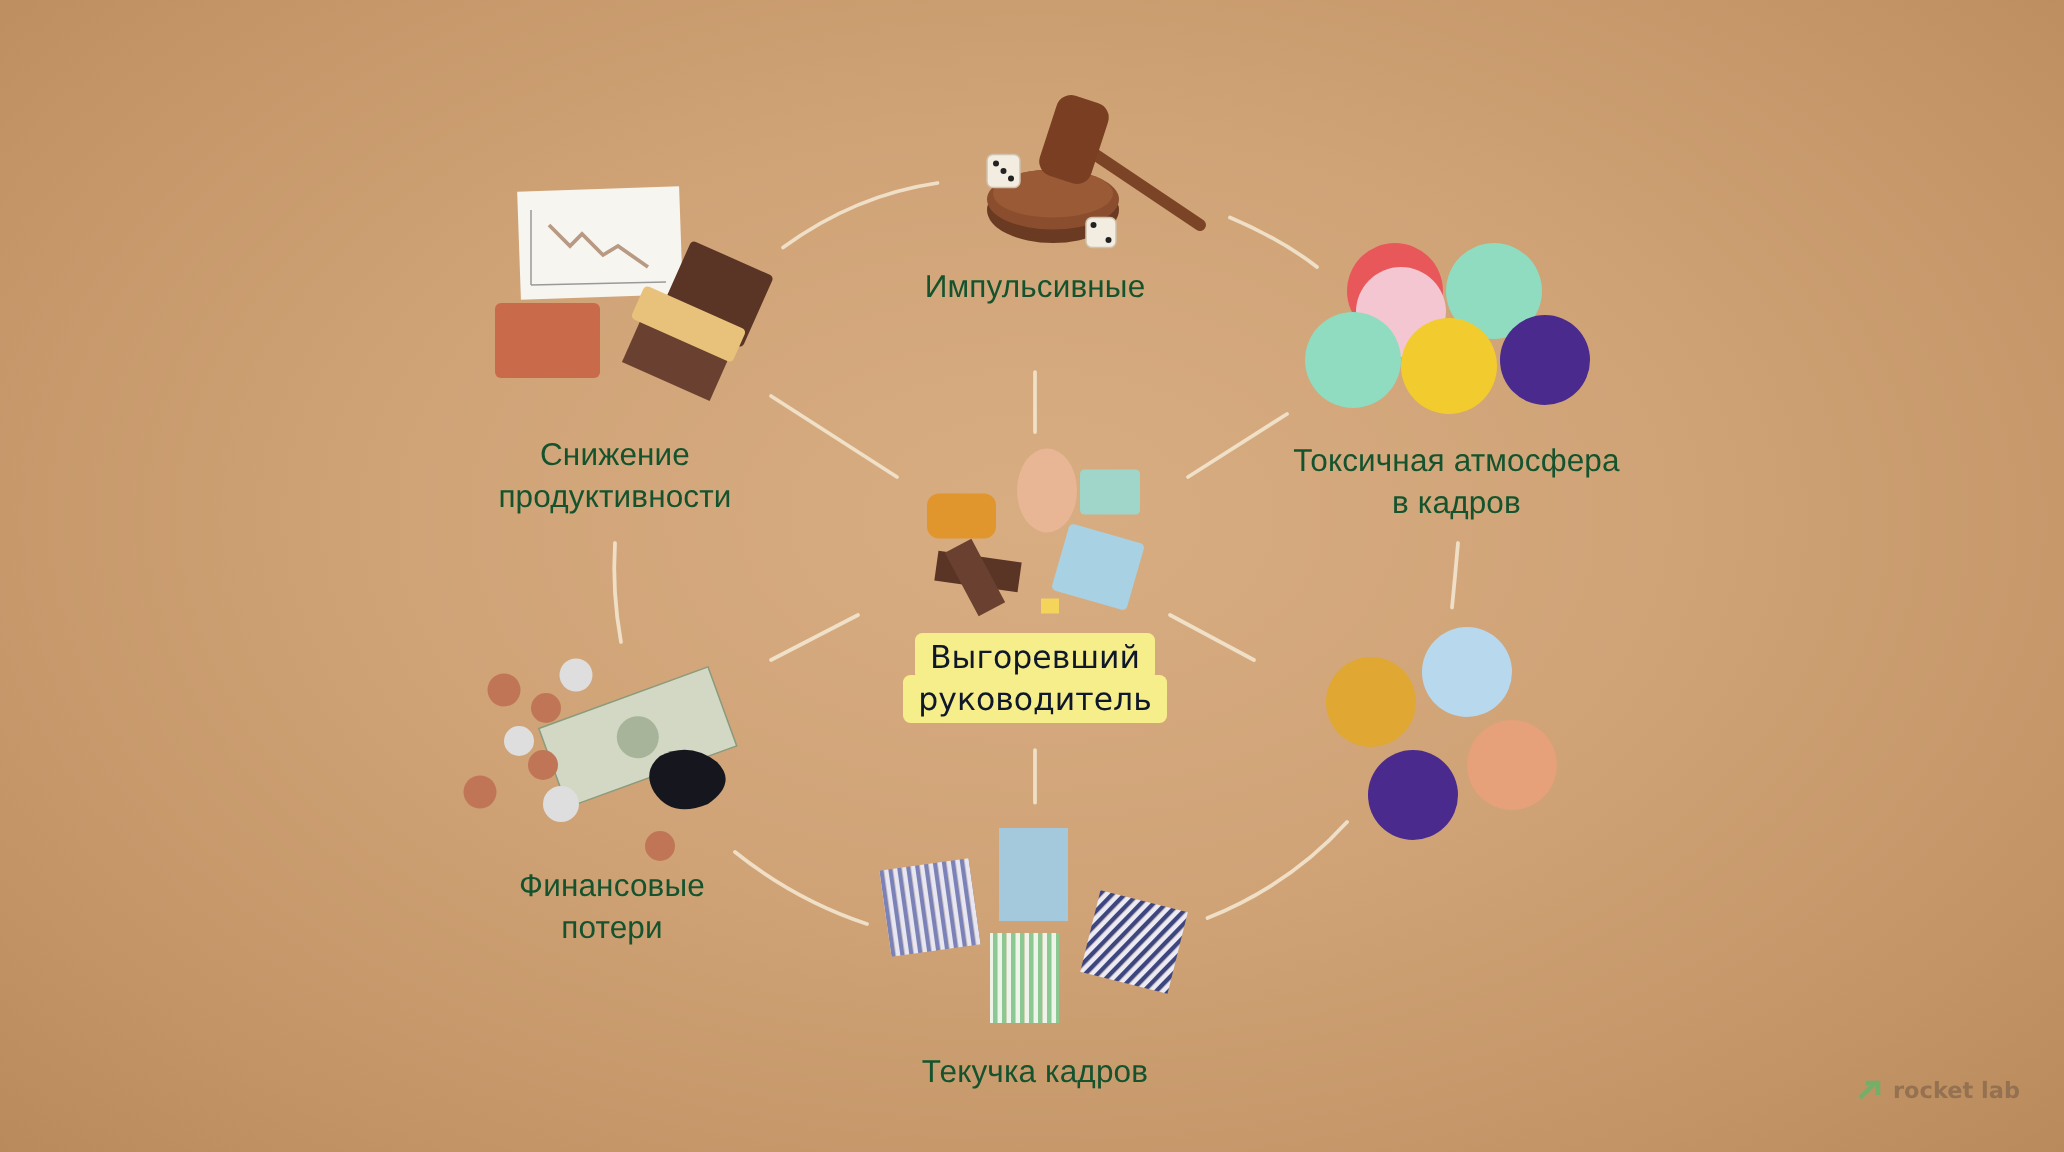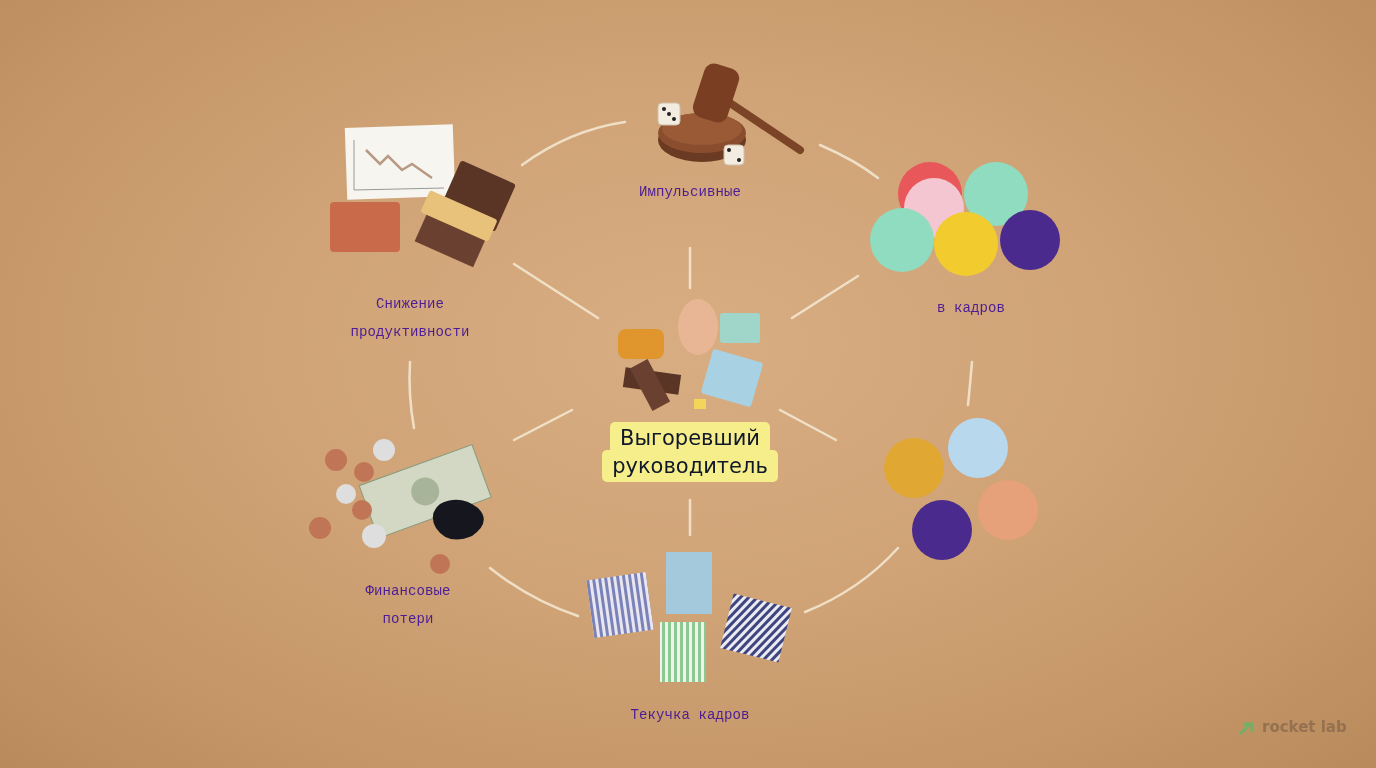--- a/index.html
+++ b/index.html
@@ -4,36 +4,36 @@
 <style>
   html, body { margin:0; padding:0; }
   body {
     width:1376px; height:768px; overflow:hidden; position:relative;
     background: radial-gradient(ellipse at 50% 45%, #d8ad82 0%, #cfa376 45%, #c39466 80%, #b98a5c 100%);
     font-family: "DejaVu Sans", "Liberation Sans", sans-serif;
   }
   .canvas { position:absolute; inset:0; }
   svg.connectors { position:absolute; left:0; top:0; }
   .label {
-    position:absolute; text-align:center; color:#4c1d95;
-    font-size:14px; line-height:28px; letter-spacing:0.1px;
-    font-family: Liberation Mono, monospace;
+    position:absolute; text-align:center; color:#14532d;
+    font-size:21px; line-height:28px; letter-spacing:0.1px;
+    font-family: Liberation Sans, sans-serif;
   }
   .label span { display:block; }
   .center-label {
     position:absolute; left:596px; top:424px; width:188px; text-align:center;
     font-size:21px; line-height:28px; color:#0f172a;
   }
   .center-label .hl {
     display:inline-block; background:#f6ee8a; padding:0 8px; border-radius:3px;
     box-shadow: 0 0 0 2px #f6ee8a;
   }
   .obj { position:absolute; }
   .logo {
-    position:absolute; left:1238px; top:718px; display:flex; align-items:flex-end; gap:6px;
+    position:absolute; left:1238px; top:718px; display:flex; align-items:flex-start; gap:6px;
     color:#8a6a4c; font-size:15px; font-weight:bold; opacity:0.8;
   }
 </style>
 </head>
 <body>
 
 <div class="canvas">
 
   <svg class="connectors" width="1376" height="768">
     <g stroke="#f3e6cf" stroke-width="2.5" fill="none" stroke-linecap="round" opacity="0.9">
@@ -141,20 +141,21 @@
     <circle cx="16" cy="104" r="11" fill="#c07656"></circle>
     <circle cx="70" cy="112" r="12" fill="#dedede"></circle>
     <circle cx="136" cy="140" r="10" fill="#c07656"></circle>
   </svg>
 
   <div class="label" style="left:578px;top:178px;width:224px">
     <span>Импульсивные</span>
   </div>
 
   <div class="label" style="left:826px;top:294px;width:290px">
+    <span>Токсичная атмосфера</span>
     <span>в кадров</span>
   </div>
 
   <div class="label" style="left:578px;top:701px;width:224px">
     <span>Текучка кадров</span>
   </div>
 
   <div class="label" style="left:296px;top:290px;width:228px">
     <span>Снижение</span>
     <span>продуктивности</span>

